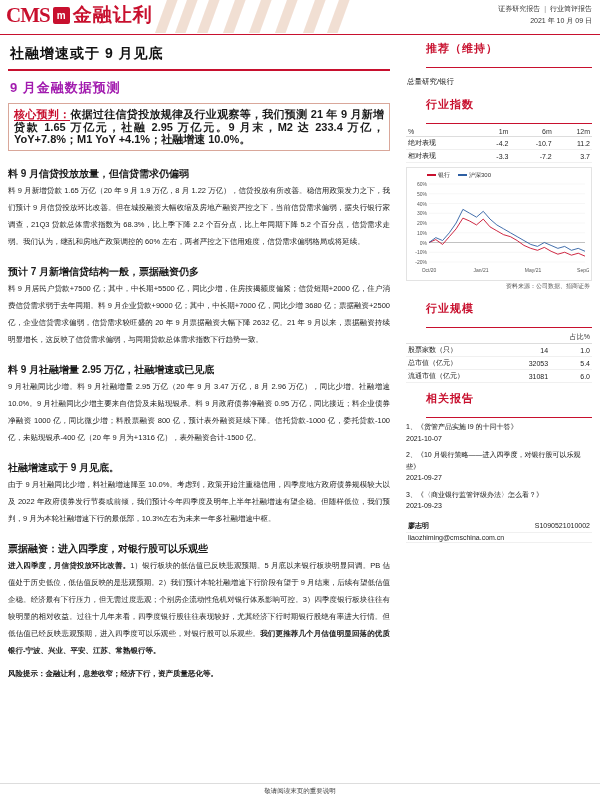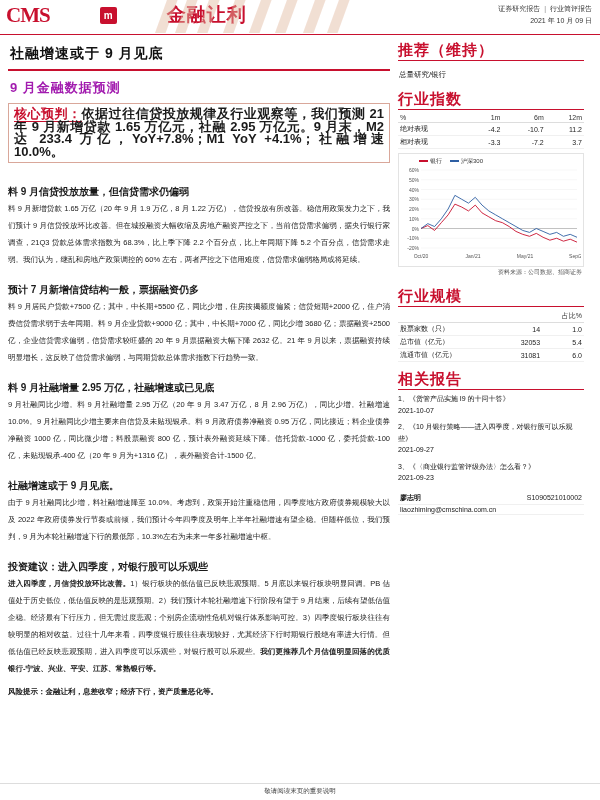--- a/index.html
+++ b/index.html
@@ -25,21 +25,20 @@
     position: relative;
     height: 34px;
     border-bottom: 1px solid #c8102e;
     display: flex;
     align-items: flex-start;
   }
   .logo-block {
     display: flex;
     align-items: center;
     padding: 2px 0 0 6px;
-    gap: 47px;
   }
   .logo-cms {
     font-size: 21px;
     font-weight: bold;
     color: #c8102e;
     letter-spacing: -1px;
     font-family: "Liberation Serif", serif;
   }
   .logo-mark {
     width: 17px;
@@ -87,20 +86,21 @@
     width: 10px;
     height: 60px;
     background: #e2b9a0;
     transform: rotate(20deg);
   }
   
   .body {
     display: flex;
     padding: 6px 8px 0 8px;
     box-sizing: border-box;
+    gap: 8px;
   }
   .col-left {
     width: 390px;
     padding-right: 8px;
     box-sizing: border-box;
   }
   .col-right {
     width: 186px;
     box-sizing: border-box;
   }
@@ -117,24 +117,24 @@
     font-size: 13px;
     font-weight: bold;
     color: #a21caf;
     padding: 8px 0 6px 2px;
     letter-spacing: 1px;
   }
   
   .core-box {
     border: 1px solid #d9a79a;
     padding: 4px 5px;
-    font-size: 13px;
+    font-size: 11px;
     line-height: 12.5px;
     text-align: justify;
-    margin-bottom: 22px;
+    margin-bottom: 16px;
   }
   .core-label {
     color: #c8102e;
     font-weight: bold;
     border-bottom: 1px solid #c8102e;
   }
   .core-box b { font-weight: bold; }
   
   .para {
     font-size: 7.5px;
@@ -167,27 +167,28 @@
     font-size: 6.5px;
     color: #444;
     border-top: 1px solid #ddd;
     padding-top: 3px;
   }
   
   .panel {
     margin-bottom: 8px;
   }
   .panel-title {
-    font-size: 15px;
+    font-size: 11px;
     font-weight: bold;
     color: #c8102e;
     border-bottom: 1.5px solid #c8102e;
-    padding-bottom: 0;
+    padding-bottom: 11px;
     margin-bottom: 3px;
     letter-spacing: 1px;
+    margin-left: 20px;
   }
   .rec-sub {
     font-size: 7.5px;
     color: #222;
     padding: 6px 0 2px 1px;
   }
   table.mini {
     width: 100%;
     border-collapse: collapse;
     font-size: 7px;
@@ -303,21 +304,21 @@
         <div class="para">9 月社融同比少增。料 9 月社融增量 2.95 万亿（20 年 9 月 3.47 万亿，8 月 2.96 万亿），同比少增。社融增速 10.0%。9 月社融同比少增主要来自信贷及未贴现银承。料 9 月政府债券净融资 0.95 万亿，同比接近；料企业债券净融资 1000 亿，同比微少增；料股票融资 800 亿，预计表外融资延续下降。信托贷款-1000 亿，委托贷款-100 亿，未贴现银承-400 亿（20 年 9 月为+1316 亿），表外融资合计-1500 亿。</div>
       </div>
 
       <div>
         <div class="para-head">社融增速或于 9 月见底。</div>
         <div class="para">由于 9 月社融同比少增，料社融增速降至 10.0%。考虑到，政策开始注重稳信用，四季度地方政府债券规模较大以及 2022 年政府债券发行节奏或前倾，我们预计今年四季度及明年上半年社融增速有望企稳。但随样低位，我们预判，9 月为本轮社融增速下行的最低部，10.3%左右为未来一年多社融增速中枢。</div>
       </div>
 
       <div>
         <div class="para-head">
-          <span>投资建议：</span><span>进入四季度，对银行股可以乐观些</span>
+          <span>票据融资：</span><span>进入四季度，对银行股可以乐观些</span>
         </div>
         <div class="para">
           <span class="lead">进入四季度，月信贷投放环比改善。</span><span>1）银行板块的低估值已反映悲观预期。5 月底以来银行板块明显回调。PB 估值处于历史低位，低估值反映的是悲观预期。2）我们预计本轮社融增速下行阶段有望于 9 月结束，后续有望低估值企稳。经济最有下行压力，但无需过度悲观；个别房企流动性危机对银行体系影响可控。3）四季度银行板块往往有较明显的相对收益。过往十几年来看，四季度银行股往往表现较好，尤其经济下行时期银行股绝有率进大行情。但低估值已经反映悲观预期，进入四季度可以乐观些，对银行股可以乐观些。</span><span class="lead">我们更推荐几个月估值明显回落的优质银行-宁波、兴业、平安、江苏、常熟银行等。</span>
         </div>
       </div>
 
       <div class="risk">风险提示：金融让利，息差收窄；经济下行，资产质量恶化等。</div>
     </div>
 
     <div class="col-right">

